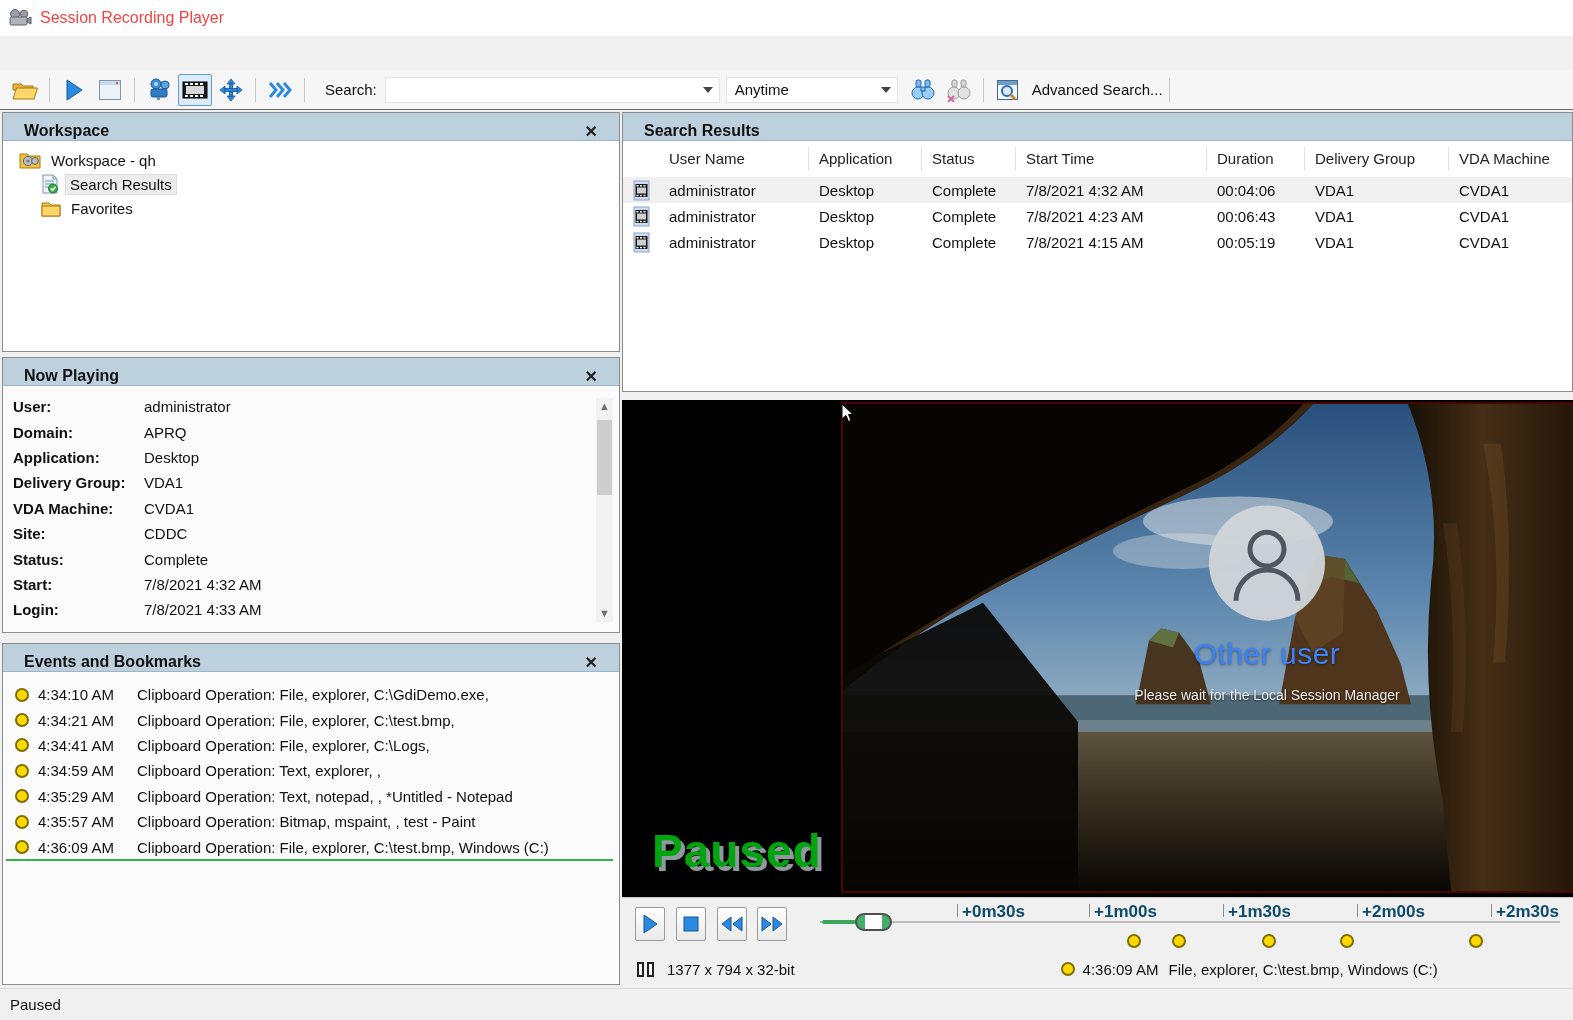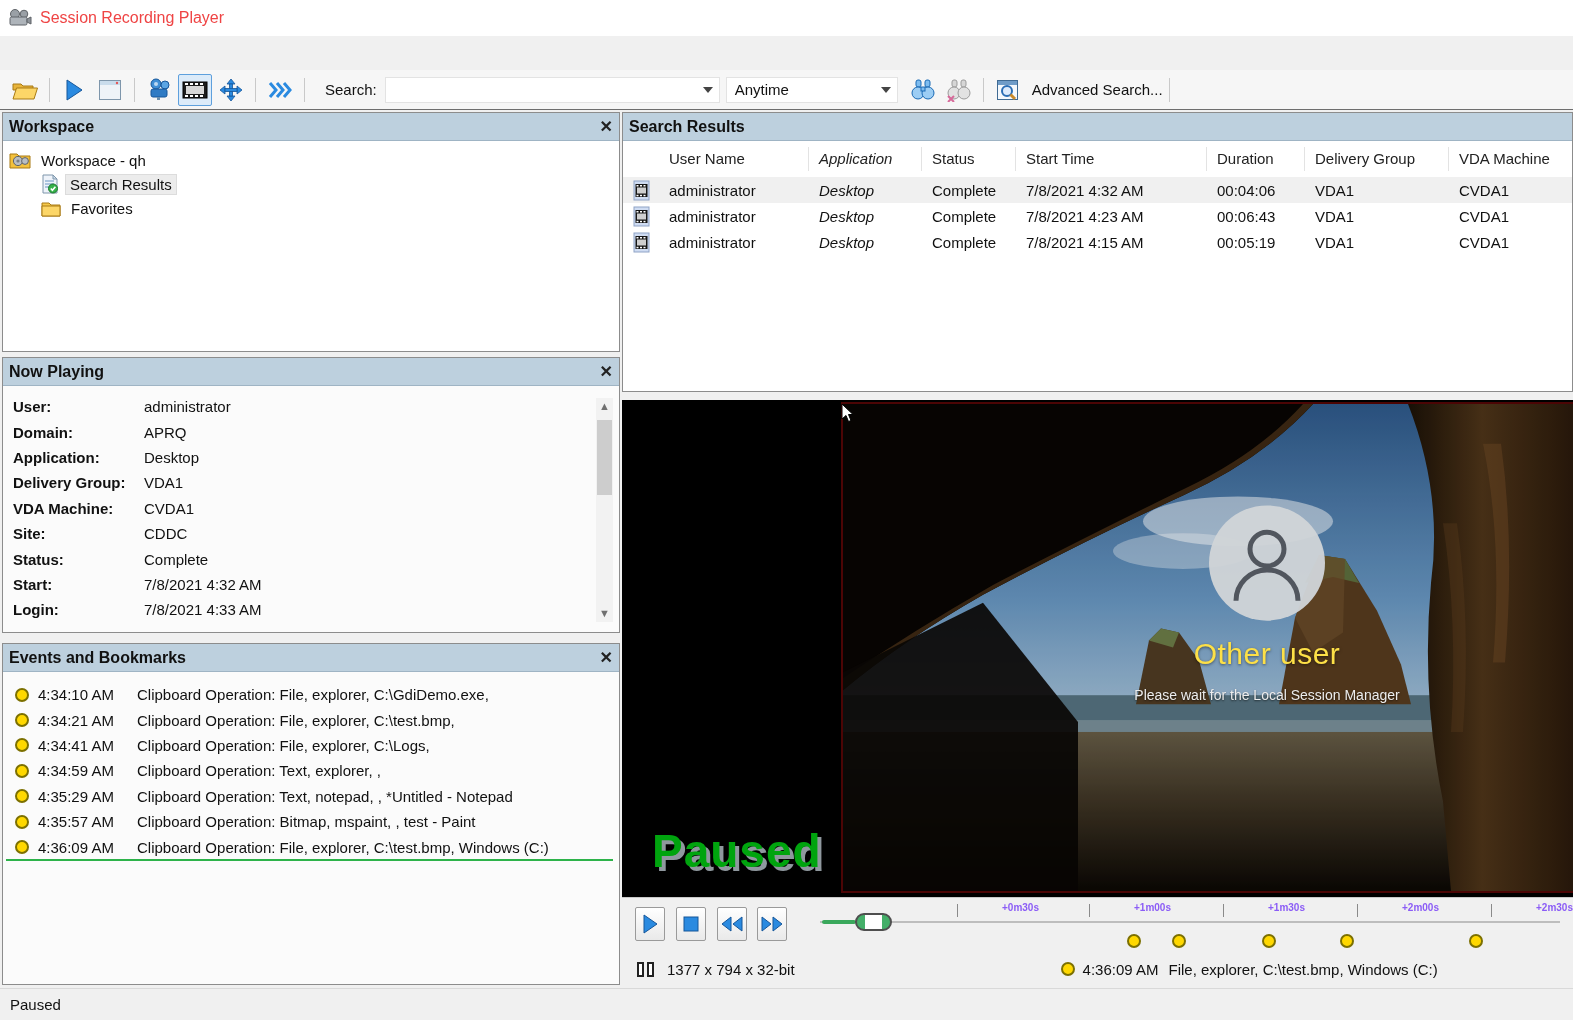--- a/index.html
+++ b/index.html
@@ -18,44 +18,44 @@
   .tsep { width:1px; height:24px; background:#c9c9c9; margin:0 6px; }
   .tlabel { margin:0 8px 0 14px; }
   .combo { position:relative; background:#ffffff; height:26px; border:1px solid #e3e3e3; display:flex; align-items:center; padding:0 22px 0 8px; }
   .combo .arrow { position:absolute; right:6px; top:9px; width:0; height:0; border-left:5px solid transparent; border-right:5px solid transparent; border-top:6px solid #444; }
   .combo.search { width:335px; }
   .combo.time { width:172px; margin-left:6px; }
   .advtext { margin-left:6px; }
 
   
   .panel { position:absolute; background:#ffffff; border:1px solid #8c8c8c; }
-  .phead { height:28px; background:#bdd0de; border-bottom:1px solid #9fb4c4; display:flex; align-items:center; padding:0 6px; }
+  .phead { height:28px; background:#bdd0de; border-bottom:1px solid #9fb4c4; display:flex; align-items:flex-end; padding:0 21px; }
   .phead .ptitle { font-weight:bold; font-size:16px; }
   .phead .pclose { margin-left:auto; font-weight:bold; font-size:16px; color:#222; cursor:default; line-height:1; }
   .p-workspace { left:2px; top:112px; width:618px; height:240px; }
   .p-results   { left:622px; top:112px; width:951px; height:280px; }
   .p-nowplaying{ left:2px; top:357px; width:618px; height:276px; background:#fbfbfb; }
   .p-events    { left:2px; top:643px; width:618px; height:342px; background:#fbfbfb; }
 
   
   .tree { padding-top:7px; }
   .tree-item { height:24px; display:flex; align-items:center; }
   .tree-item .lbl { margin-left:6px; padding:1px 4px; }
-  .ti-root  { padding-left:6px; }
+  .ti-root  { padding-left:16px; }
   .ti-child { padding-left:38px; }
   .tree-item.selected .lbl { background:#ececec; border:1px solid #dcdcdc; }
 
   
   .rtable { width:100%; }
   .rhead { display:flex; height:36px; align-items:center; color:#222; }
   .rhead .hc { border-right:1px solid #e3e3e3; height:24px; line-height:24px; padding-left:10px; }
   .rrow { display:flex; height:26px; align-items:center; }
   .rrow.selected { background:#f0f0f0; }
   .c-icon{ width:36px; display:flex; justify-content:center; }
-  .c-user{ width:150px; padding-left:10px; } .c-app{ width:113px; padding-left:10px;font-style:italic; }
+  .c-user{ width:150px; padding-left:10px; } .c-app{ width:113px; padding-left:10px; }
   .c-status{ width:94px; padding-left:10px; } .c-start{ width:191px; padding-left:10px; }
   .c-dur{ width:98px; padding-left:10px; } .c-dg{ width:144px; padding-left:10px; }
   .c-vda{ flex:1; padding-left:10px; }
   .rhead .c-icon{ border-right:none; }
 
   
   .np-body { padding:8px 0 0 10px; }
   .np-row { height:25.4px; display:flex; align-items:center; }
   .np-row .k { width:131px; font-weight:bold; }
   .np-row .v { }
@@ -69,33 +69,33 @@
   .ev-row { height:25.4px; display:flex; align-items:center; position:relative; }
   .ev-dot { width:14px; height:14px; border-radius:50%; background:#ffd800; border:2px solid #7c7000; margin-left:12px; flex:none; }
   .ev-time { margin-left:9px; width:92px; flex:none; }
   .ev-text { margin-left:7px; white-space:nowrap; }
   .ev-row.selected::after { content:""; position:absolute; left:3px; right:6px; bottom:-1px; height:2px; background:#2db34a; }
 
   
   .player { position:absolute; left:622px; top:400px; width:951px; height:497px; background:#000; }
   .viewport { position:absolute; left:219px; top:2px; width:732px; height:491px; border:2px solid #4c0505; border-right:none; overflow:hidden; }
   .viewport svg { display:block; width:100%; height:100%; }
-  .vp-otheruser { position:absolute; left:424px; top:233px; transform:translateX(-50%); color:#fde047; font-size:30px; font-weight:300; letter-spacing:.5px; text-shadow:0 1px 3px rgba(0,0,0,.5); }
+  .vp-otheruser { position:absolute; left:424px; top:233px; transform:translateX(-50%); color:#3b82f6; font-size:30px; font-weight:300; letter-spacing:.5px; text-shadow:0 1px 3px rgba(0,0,0,.5); }
   .vp-wait { position:absolute; left:424px; top:283px; transform:translateX(-50%); color:#ededed; font-size:14px; white-space:nowrap; text-shadow:0 1px 2px rgba(0,0,0,.6); }
   .paused-overlay { position:absolute; left:30px; top:424px; font-size:46px; font-weight:bold; color:#00a40e; text-shadow:4px 4px 0 #8f989e; letter-spacing:1px; }
   .cursor { position:absolute; left:219px; top:4px; z-index:5; }
 
   
   .controls { position:absolute; left:622px; top:897px; width:951px; height:88px; background:#f0f0f0; border-top:1px solid #c9c9c9; }
   .pbtn { position:absolute; top:9px; width:30px; height:34px; background:linear-gradient(#ffffff,#e9e9e9); border:1px solid #9a9a9a; border-radius:2px; display:flex; align-items:center; justify-content:center; }
   .track-line { position:absolute; left:198px; top:23px; width:740px; height:2px; background:#bdbdbd; }
   .track-green { position:absolute; left:200px; top:22px; width:34px; height:4px; background:#3aa85c; border-radius:2px; }
   .thumb { position:absolute; left:233px; top:15px; width:37px; height:18px; border:2px solid #4f4f4f; border-radius:9px; background:linear-gradient(90deg,#44af69 0 24%,#ffffff 24% 76%,#44af69 76%); }
   .tick { position:absolute; top:6px; width:1px; height:13px; background:#8a8a8a; }
-  .tick-label { position:absolute; top:4px; font-size:10px; font-weight:bold; color:#8b5cf6;margin-left:40px; }
+  .tick-label { position:absolute; top:4px; font-size:17px; font-weight:bold; color:#0c4a6e; }
   .mdot { position:absolute; top:36px; width:14px; height:14px; border-radius:50%; background:#ffd800; border:2px solid #7c7000; }
   .cinfo { position:absolute; left:0; top:58px; width:100%; height:26px; display:flex; align-items:center; }
   .pauseglyph { display:flex; margin-left:15px; }
   .pauseglyph i { width:7px; height:15px; border:2px solid #222; background:#fff; display:block; }
   .pauseglyph i+i { margin-left:3px; }
   .res-text { margin-left:13px; }
   .cinfo .ev-dot { margin-left:266px; }
   .cinfo .etime { margin-left:8px; }
   .cinfo .etext { margin-left:10px; }
 

